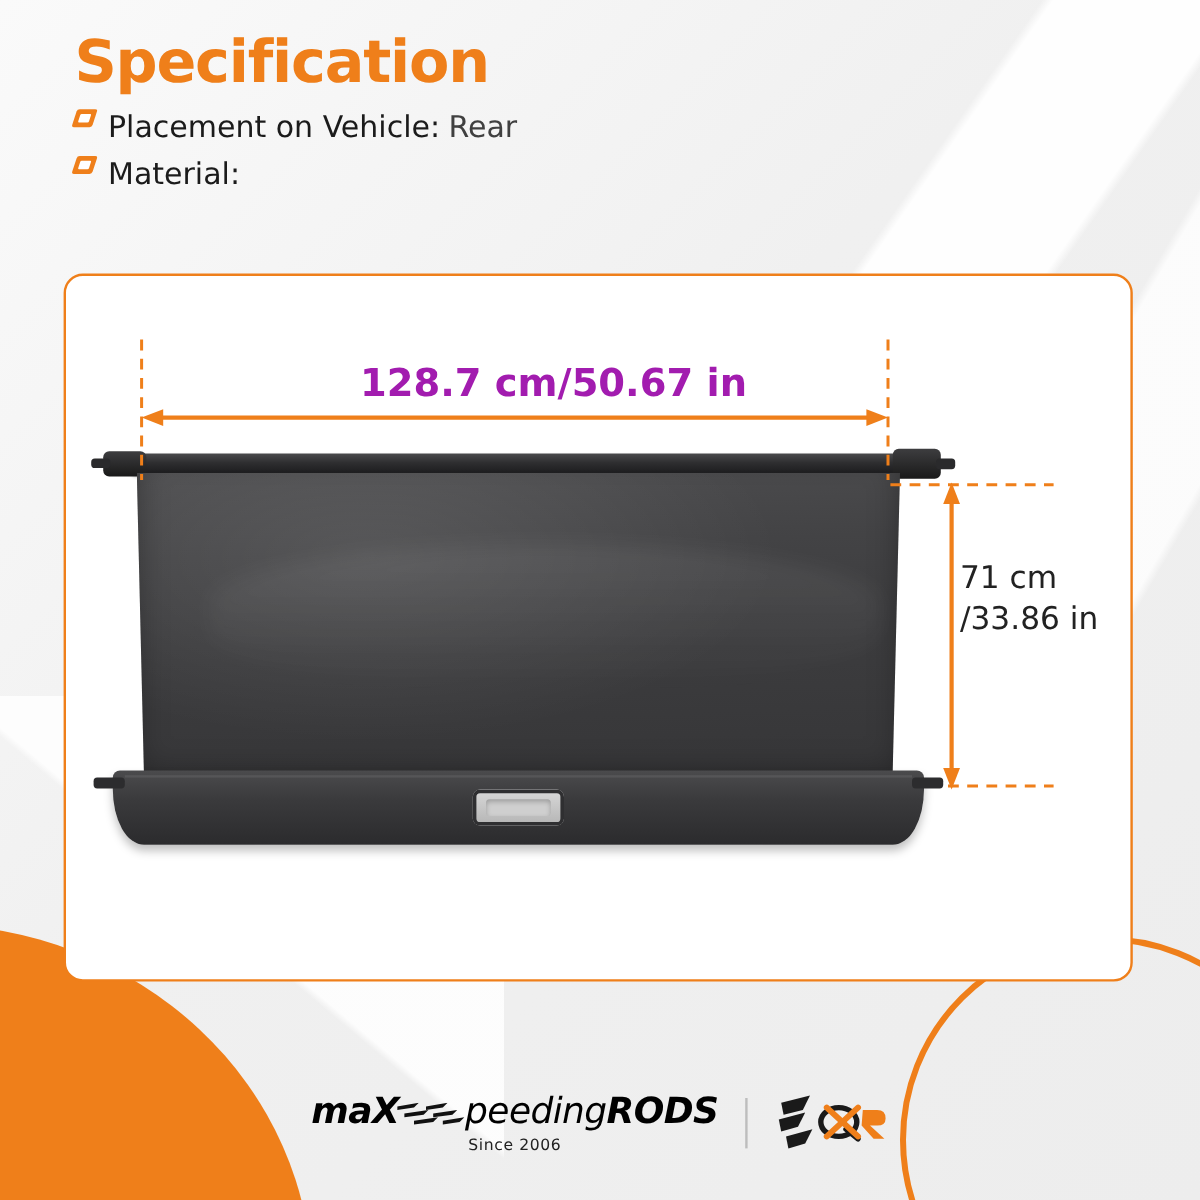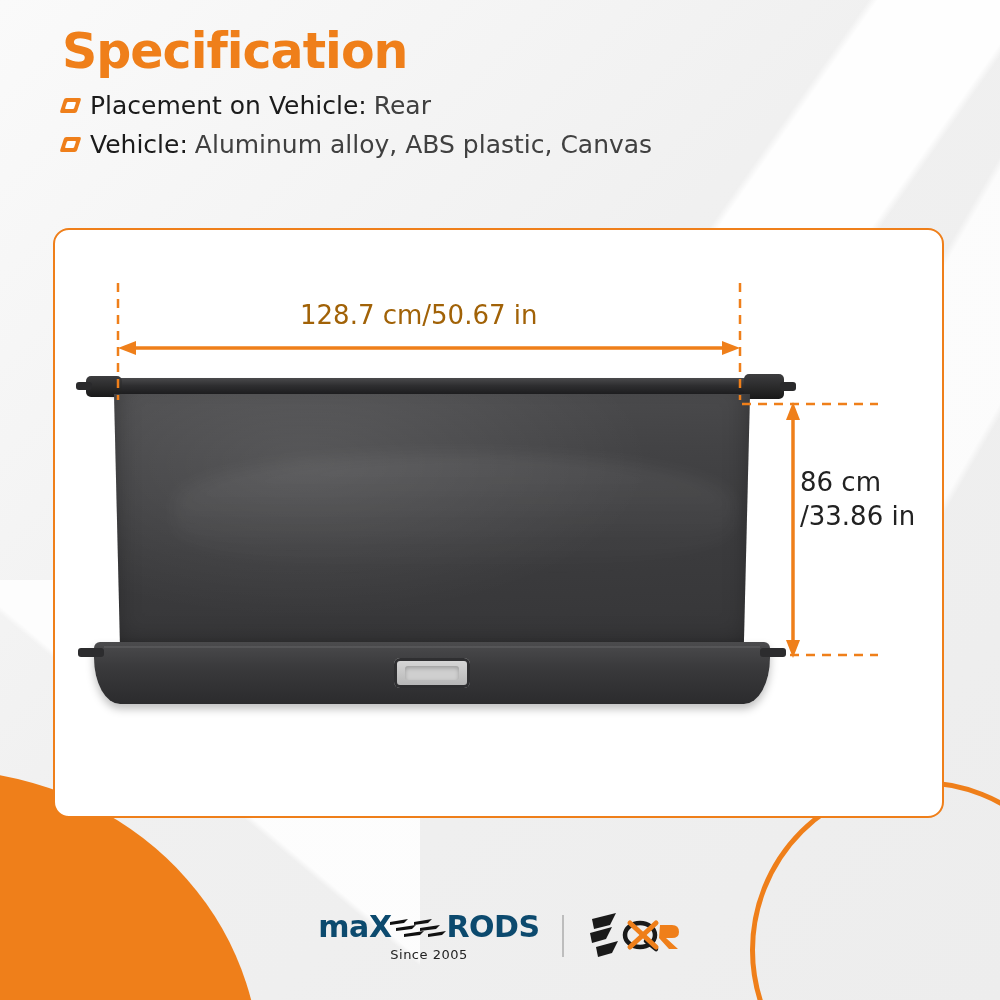--- a/index.html
+++ b/index.html
@@ -36,21 +36,21 @@
   .header{position:absolute;left:62px;top:26px;z-index:3;}
   .title{
     font-family:"DejaVu Sans", sans-serif;
     font-weight:bold;
     font-size:49px;
     letter-spacing:-1px;
     color:#ef7f1a;
     line-height:1.05;
     margin:0 0 14px 0;
   }
-  .spec-line{display:flex;align-items:center;margin:0 0 10px 0;}
+  .spec-line{display:flex;margin:0 0 10px 0;}
   .bullet{
     width:17px;height:15px;margin-right:11px;flex:none;
     background:#ef7f1a;
     transform:skewX(-18deg);
     border-radius:2px;
     position:relative;
   }
   .bullet:after{
     content:"";position:absolute;left:4px;top:4px;width:9px;height:7px;
     background:#ffffff;border-radius:1px;
@@ -131,35 +131,35 @@
   }
   .handle:after{
     content:"";position:absolute;left:11px;top:8px;width:54px;height:14px;
     background:#cfcfcf;border-radius:3px;
     box-shadow:inset 0 2px 4px rgba(0,0,0,.25);
   }
 
   
   .dim-w{
     position:absolute;left:300px;top:300px;z-index:5;
-    font-family:"DejaVu Sans", sans-serif;font-size:26px;color:#a16207;
+    font-family:"DejaVu Sans", sans-serif;font-size:32px;color:#a21caf;font-weight:bold;
   }
   .dim-h{
     position:absolute;left:800px;top:465px;z-index:5;
     font-family:"DejaVu Sans", sans-serif;font-size:26px;color:#222;
     line-height:1.32;text-align:left;
   }
 
   
   .footer{position:absolute;left:0;bottom:38px;width:100%;z-index:5;
     display:flex;align-items:center;justify-content:center;gap:22px;}
   .brand{display:flex;flex-direction:column;align-items:center;}
   .brand-word{
     font-family:"DejaVu Sans", sans-serif;font-weight:bold;font-size:30px;
-    color:#0c4a6e;letter-spacing:-.5px;display:flex;align-items:flex-end;
+    color:#000000;letter-spacing:-.5px;display:flex;align-items:flex-end;font-style:italic;
   }
   .brand-word .lite{font-weight:normal;}
   .brand-since{
     font-family:"DejaVu Sans", sans-serif;font-size:13px;color:#222;
     margin-top:3px;letter-spacing:.5px;
   }
   .divider{width:2px;height:42px;background:#bdbdbd;}
   .qxr{display:flex;align-items:center;}
 </style>
 </head>
@@ -176,22 +176,21 @@
   <h1 class="title">Specification</h1>
 
   <div class="spec-line">
     <span class="bullet"></span>
     <span class="spec-label">Placement on Vehicle:</span>
     <span class="spec-value">Rear</span>
   </div>
 
   <div class="spec-line">
     <span class="bullet"></span>
-    <span class="spec-label">Vehicle:</span>
-    <span class="spec-value">Aluminum alloy, ABS plastic, Canvas</span>
+    <span class="spec-label">Material:</span>
   </div>
 </div>
 
 <div class="card"></div>
 
 <div class="product">
   <div class="rail"></div>
   <div class="rail-cap-l"></div>
   <div class="rail-cap-r"></div>
   <div class="rail-nub-l"></div>
@@ -220,42 +219,43 @@
   <line x1="742" y1="404" x2="878" y2="404" stroke="#ef7f1a" stroke-width="2.5" stroke-dasharray="9 7"></line>
   <line x1="790" y1="655" x2="878" y2="655" stroke="#ef7f1a" stroke-width="2.5" stroke-dasharray="9 7"></line>
 
   <line x1="793" y1="410" x2="793" y2="649" stroke="#ef7f1a" stroke-width="3.5"></line>
   <polygon points="793,402 786,420 800,420" fill="#ef7f1a"></polygon>
   <polygon points="793,658 786,640 800,640" fill="#ef7f1a"></polygon>
 </svg>
 
 <div class="dim-w">128.7 cm/50.67 in</div>
 <div class="dim-h">
-  <div>86 cm</div>
+  <div>71 cm</div>
   <div>/33.86 in</div>
 </div>
 
 <div class="footer">
   <div class="brand">
     <div class="brand-word">
       <span>ma</span>
       <span>X</span>
       <svg width="56" height="22" viewBox="0 0 56 22" style="margin:0 1px 3px -2px">
         <g fill="#111">
           <polygon points="0,3 18,0 14,4 0,6"></polygon>
           <polygon points="6,9 26,6 22,10 6,12"></polygon>
           <polygon points="14,15 34,12 30,16 14,18"></polygon>
           <polygon points="24,3 42,0 38,4 24,6"></polygon>
           <polygon points="30,9 50,6 46,10 30,12"></polygon>
           <polygon points="38,15 56,12 52,16 38,18"></polygon>
         </g>
       </svg>
+      <span class="lite">peeding</span>
       <span>RODS</span>
     </div>
-    <div class="brand-since">Since 2005</div>
+    <div class="brand-since">Since 2006</div>
   </div>
 
   <div class="divider"></div>
 
   <div class="qxr">
     <svg width="96" height="50" viewBox="0 0 96 50">
       <path d="M6 8 L30 2 L24 14 L8 18 Z" fill="#1a1a1a"></path>
       <path d="M4 22 L26 16 L20 28 L6 32 Z" fill="#1a1a1a"></path>
       <path d="M10 36 L32 30 L26 42 L12 46 Z" fill="#1a1a1a"></path>
       <ellipse cx="54" cy="24" rx="15" ry="12" fill="none" stroke="#1a1a1a" stroke-width="4.5"></ellipse>

